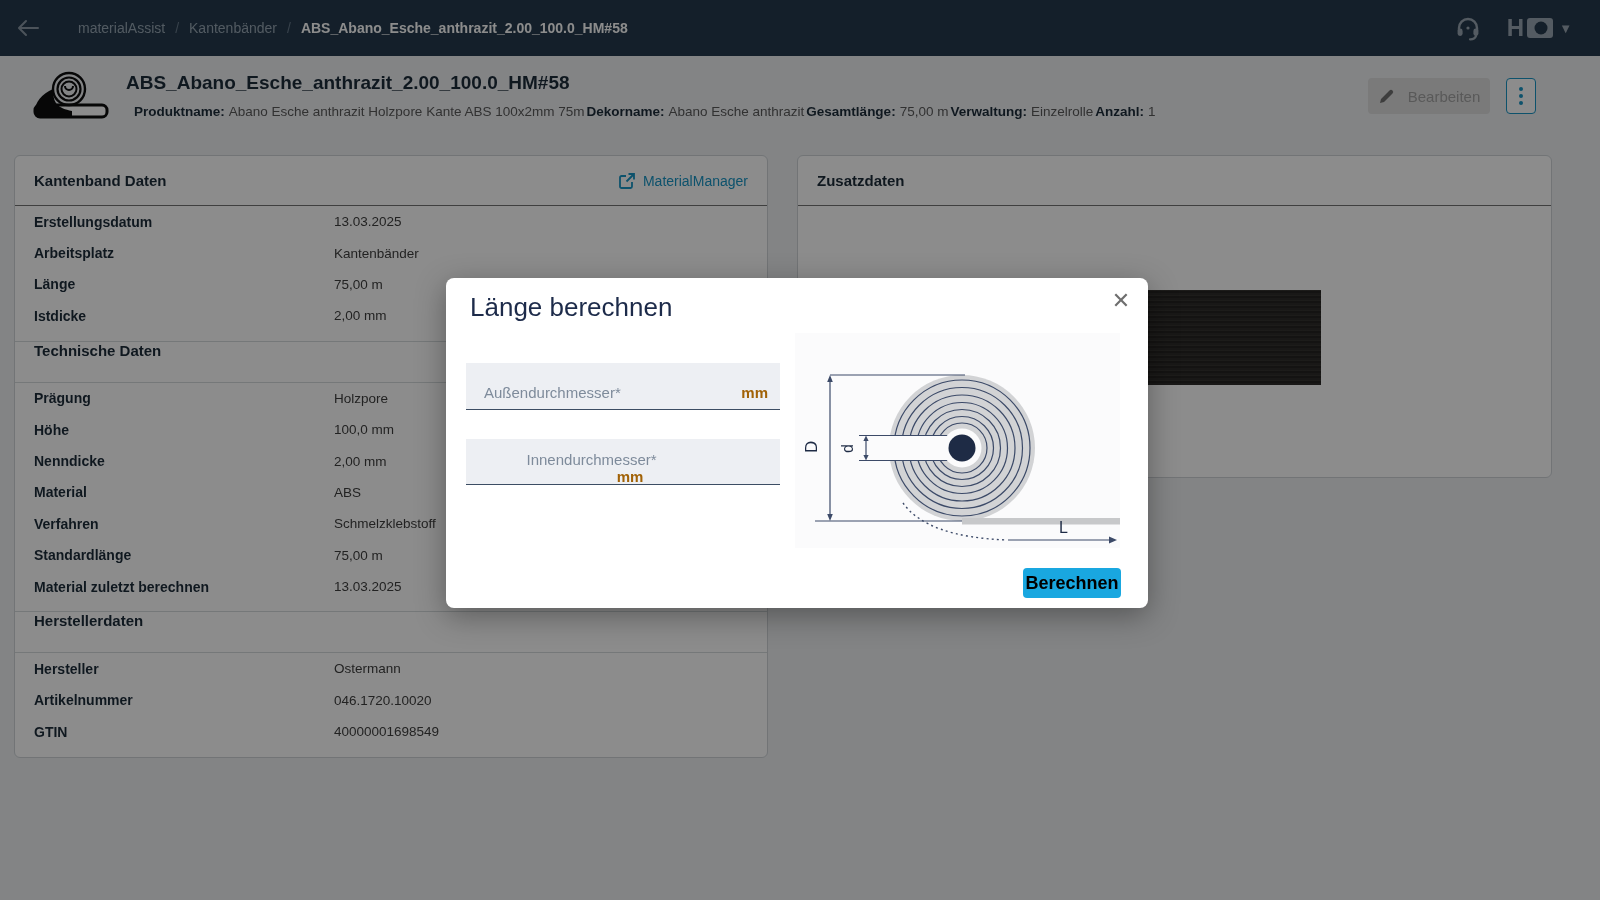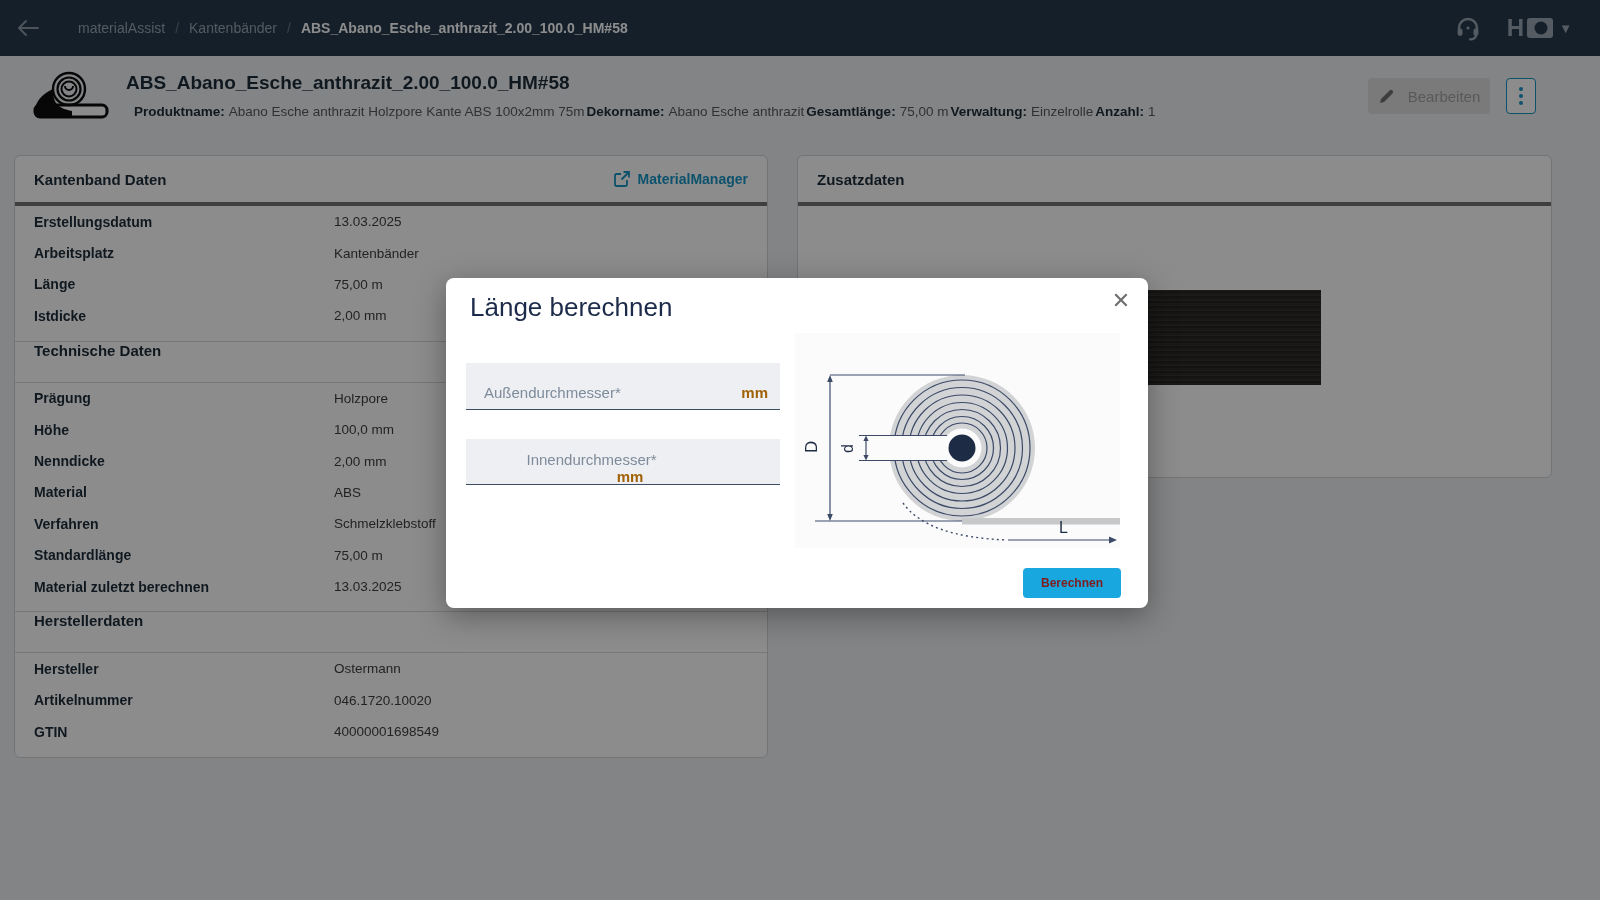--- a/index.html
+++ b/index.html
@@ -30,24 +30,24 @@
   .dots-btn { position:absolute; left:1506px; top:78px; width:30px; height:36px; background:#ffffff;
               border:1.5px solid #1895c5; border-radius:4px; display:flex; flex-direction:column;
               align-items:center; justify-content:center; gap:3px; cursor:pointer; }
   .dot { width:4px; height:4px; border-radius:50%; background:#1895c5; }
 
   
   .card { position:absolute; background:#ffffff; border:1px solid #cfd4d8; border-radius:6px; }
   .card-left  { left:14px;  top:155px; width:754px; height:603px; }
   .card-right { left:797px; top:155px; width:755px; height:323px; }
   .card-head { height:50px; display:flex; align-items:center; padding:0 19px;
-               border-bottom:4px solid #737373; }
+               border-bottom:1px solid #737373; }
   .card-title { font-size:15px; font-weight:bold; color:#1d2c3a; }
   .mgr-link { margin-left:auto; display:flex; align-items:center; gap:8px; color:#1895c5;
-              font-size:14px; font-weight:bold; cursor:pointer; }
+              font-size:14px; font-weight:normal; cursor:pointer; }
   .drow { height:31.4px; display:flex; align-items:center; padding-left:19px; }
   .drow:first-of-type { margin-top:5px; }
   .dlabel { width:300px; font-size:14px; font-weight:bold; color:#1d2c3a; }
   .dvalue { font-size:13.5px; color:#3f3f3f; }
   .sec-head { height:42px; margin-top:9px; display:flex; align-items:flex-start; padding-left:19px;
               border-top:1px solid #d6dadd; border-bottom:1px solid #d6dadd; }
   .wood { position:absolute; left:232px; top:134px; width:291px; height:95px; background:#2a2826;
           background-image:repeating-linear-gradient(to bottom,
             rgba(255,255,255,0.05) 0 1px, rgba(0,0,0,0.10) 1px 3px, rgba(255,255,255,0.02) 3px 5px); }
 
@@ -61,21 +61,21 @@
                  align-items:center; justify-content:center; font-size:22px; color:#6e6e6e; cursor:pointer; }
   .field { position:absolute; left:20px; width:314px; height:47px; background:#edeff3;
            border-bottom:1.5px solid #3c4d63; display:flex; align-items:center; padding:12px 12px 0 18px; }
   .field-1 { top:85px; } .field-2 { top:161px; height:46px;flex-direction:column; }
   .field input { flex:1; min-width:0; border:none; background:transparent; outline:none;
                  font-size:15px; color:#1d2b4a; font-family:inherit; }
   .field input::placeholder { color:#7e8b9b; opacity:1; }
   .unit { font-size:15px; font-weight:bold; color:#a16207; margin-left:8px; }
   .diagram { position:absolute; left:349px; top:55px; width:325px; height:215px; }
   .calc-btn { position:absolute; left:577px; top:290px; width:98px; height:30px; background:#19a7e0;
-              color:#7f1d1d; font-size:12px; font-weight:bold; border:none; border-radius:4px;
+              color:#000000; font-size:18px; font-weight:bold; border:none; border-radius:4px;
               cursor:pointer; font-family:inherit; }
 </style>
 </head>
 <body>
 
 <div class="topbar">
   <div class="back-btn">
     <svg width="22" height="18" viewBox="0 0 22 18">
       <path d="M21 9 H3 M9 2 L2 9 L9 16" stroke="#8b98a5" stroke-width="2" fill="none" stroke-linecap="round" stroke-linejoin="round"></path>
     </svg>

